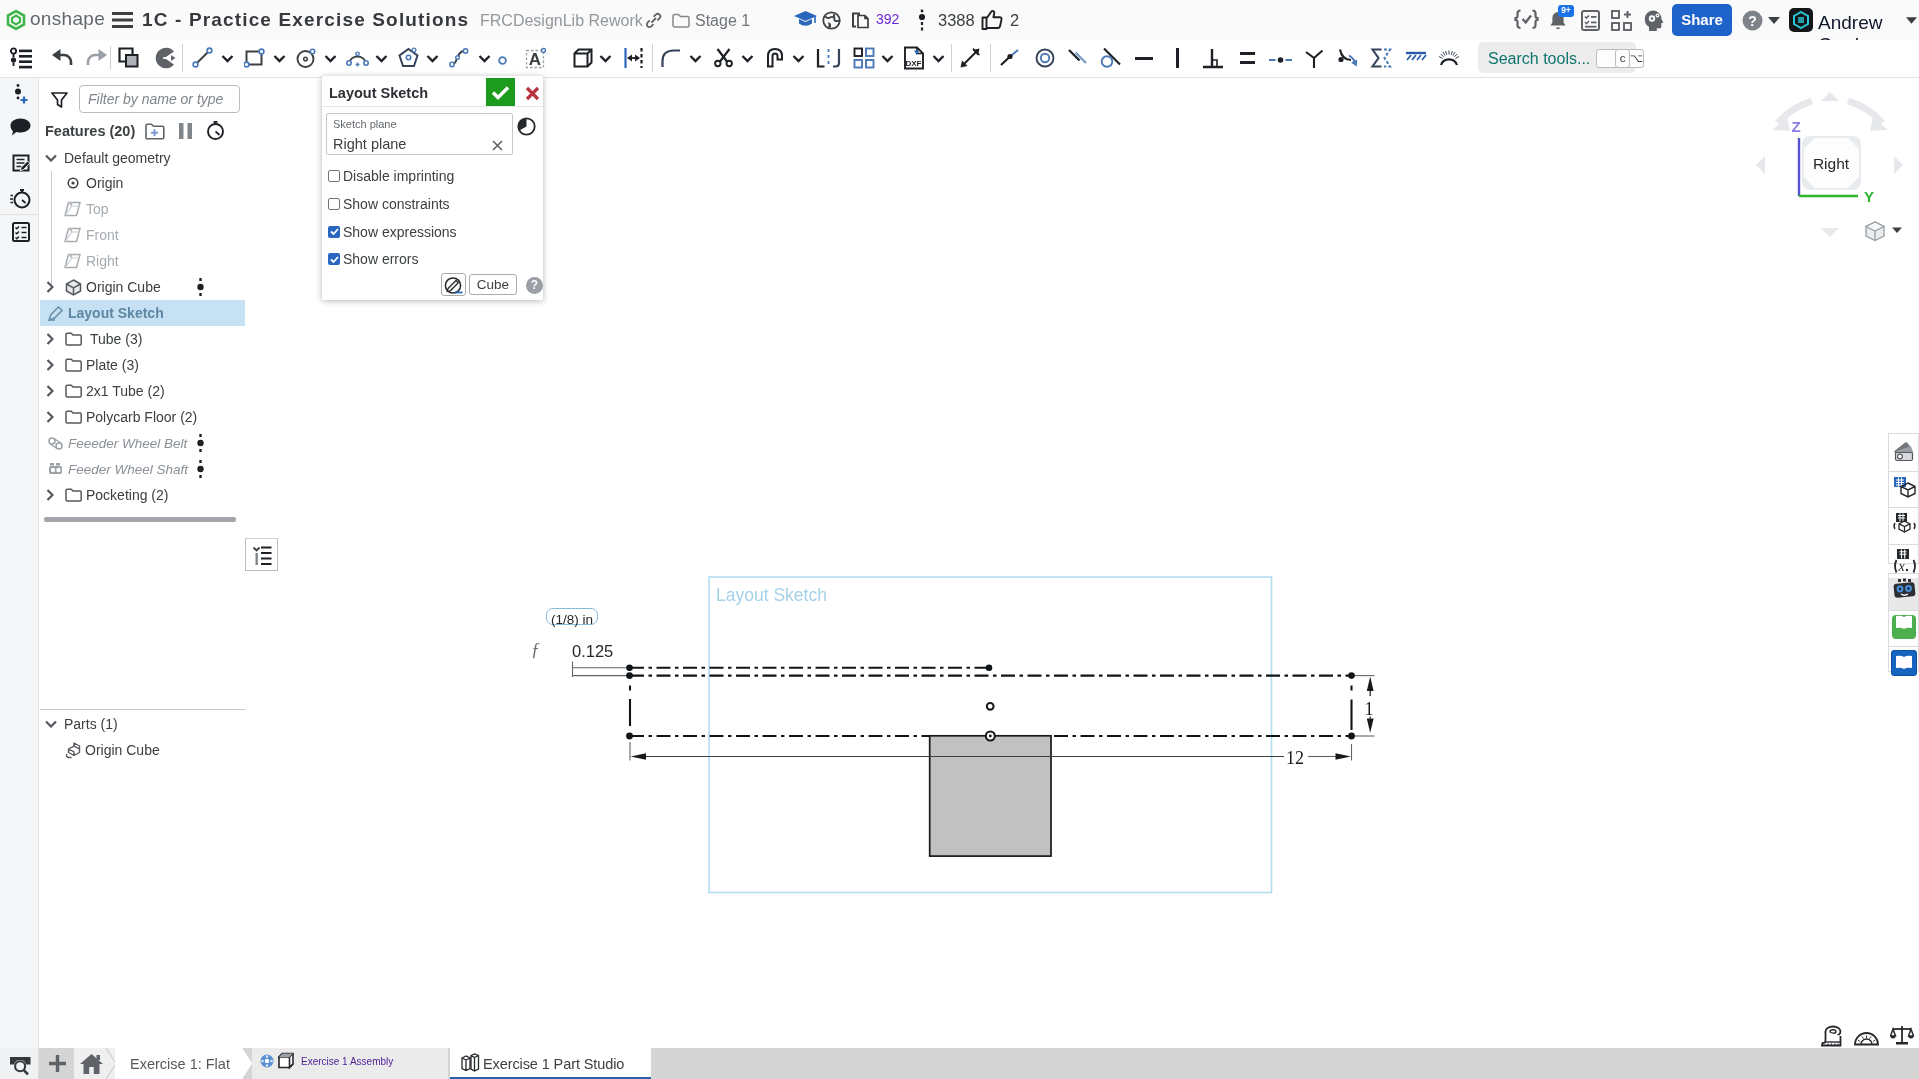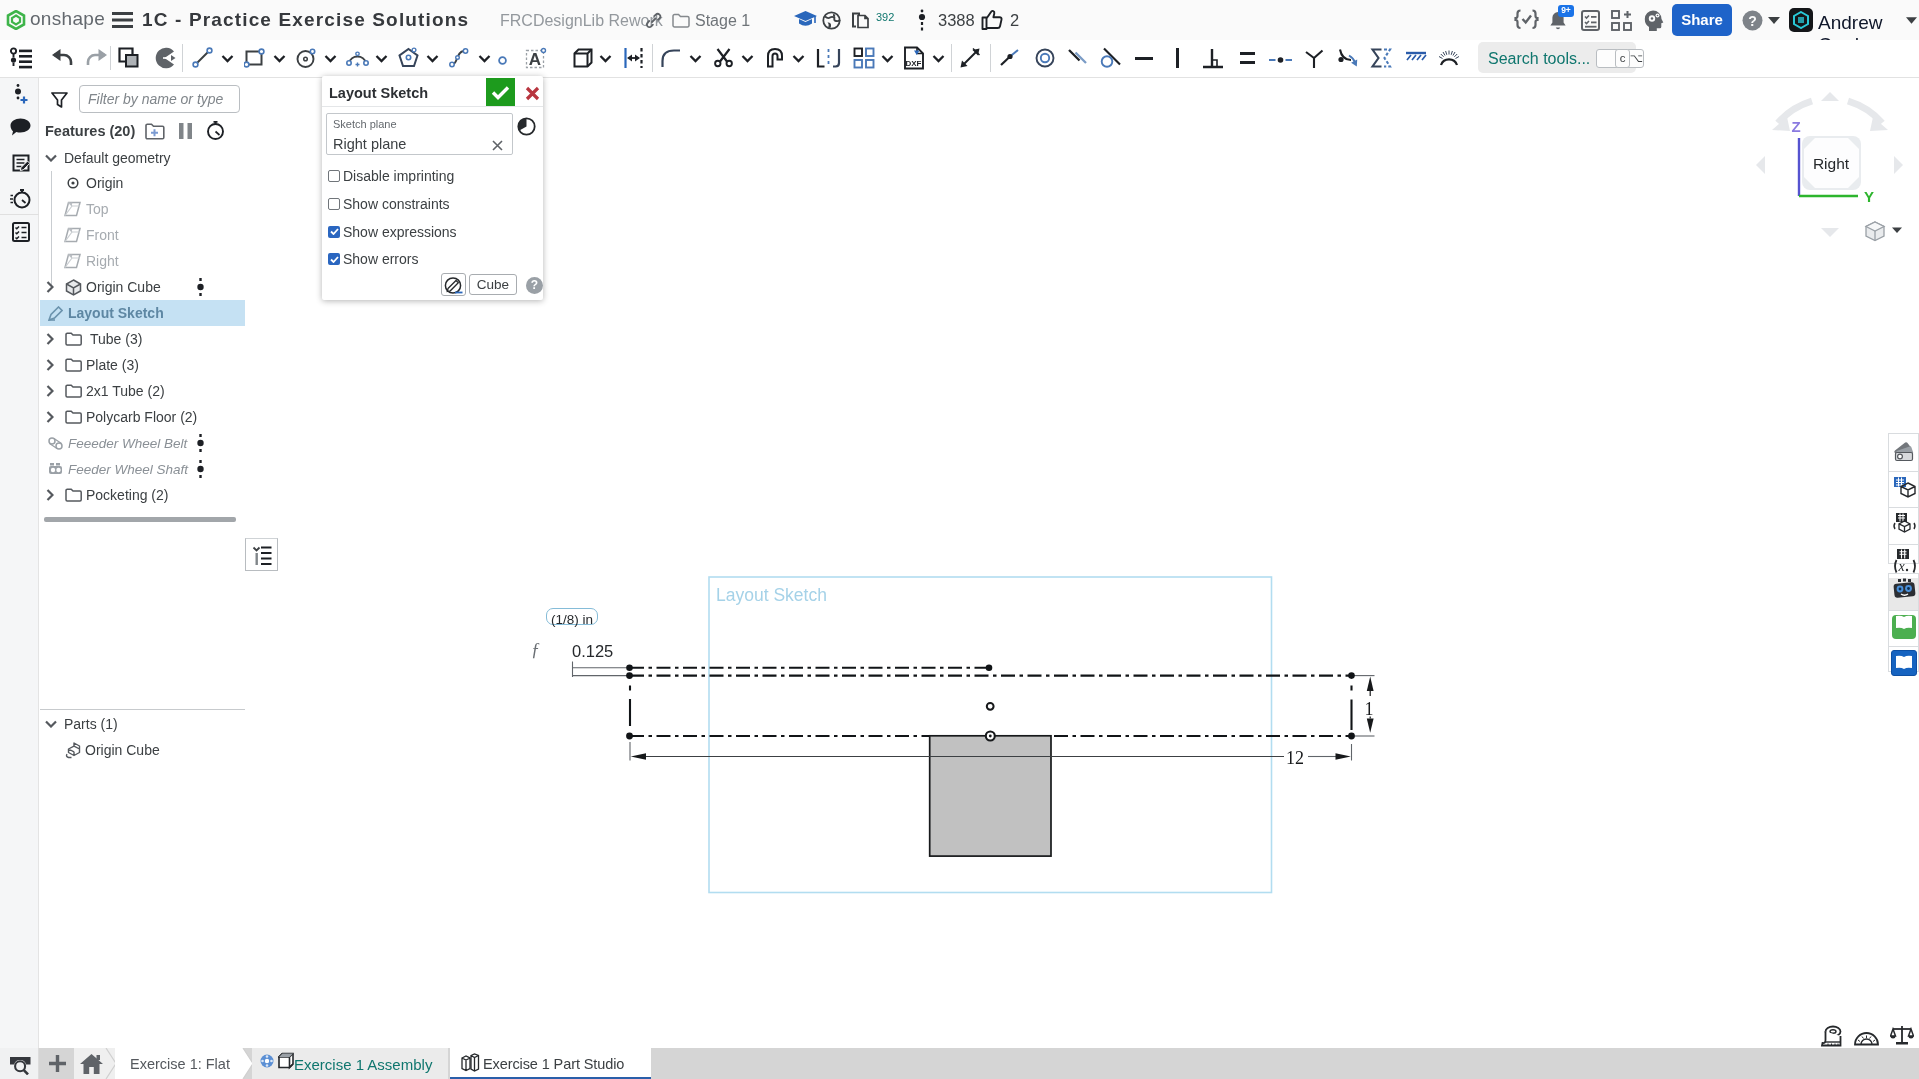--- a/index.html
+++ b/index.html
@@ -26,21 +26,21 @@
     <polygon points="10,5.5 14,8 14,12 10,14.5 6,12 6,8" fill="none" stroke="#3eb44a" stroke-width="2.2"></polygon>
   </svg>
   <span class="abs" style="left:30px;top:8px;font-size:19px;color:#63686e;letter-spacing:0.3px">onshape</span>
 
   <svg class="abs" style="left:112px;top:12px" width="21" height="16" viewBox="0 0 21 16">
     <rect x="0" y="0" width="21" height="3" fill="#3c4043"></rect>
       <rect x="0" y="6.5" width="21" height="3" fill="#3c4043"></rect>
       <rect x="0" y="13" width="21" height="3" fill="#3c4043"></rect>
   </svg>
   <span class="abs" style="left:142px;top:9px;font-size:19px;font-weight:bold;color:#36393d;letter-spacing:1.15px">1C - Practice Exercise Solutions</span>
-  <span id="subtitle" class="abs" style="left:500px;top:12px;font-size:16px;color:#93989d">FRCDesignLib Rework</span>
+  <span id="subtitle" class="abs" style="left:480px;top:12px;font-size:16px;color:#93989d">FRCDesignLib Rework</span>
 
   <svg class="abs" style="left:645px;top:12px" width="17" height="17" viewBox="0 0 17 17">
     <g stroke="#5f6368" stroke-width="1.8" fill="none" stroke-linecap="round">
       <path d="M7 10 L10.5 6.5"></path>
       <path d="M9.2 4.2 l1.6-1.6 a2.6 2.6 0 0 1 3.7 3.7 l-1.6 1.6"></path>
       <path d="M7.9 12.7 l-1.6 1.6 a2.6 2.6 0 0 1 -3.7 -3.7 l1.6 -1.6"></path>
     </g>
   </svg>
 
   <svg class="abs" style="left:672px;top:13px" width="18" height="15" viewBox="0 0 18 15">
@@ -58,21 +58,21 @@
     <circle cx="9.5" cy="9.5" r="8.2" fill="none" stroke="#3c4043" stroke-width="1.8"></circle>
     <path d="M3 5.5 q3 2.5 5 1 q2.5 -1.5 4.5 0.5 q-1 2.5 1.5 3 q2.5 .5 4 -1" fill="none" stroke="#3c4043" stroke-width="1.8"></path>
     <path d="M6 16.5 q1.5 -3 -0.5 -5 q3 -.5 3.5 2 q.5 2 -1 3.5" fill="#3c4043"></path>
     <path d="M12 2.5 q2 2 1 3.5 q-2.5 0 -2 -2.5" fill="#3c4043"></path>
   </svg>
 
   <svg class="abs" style="left:850px;top:10px" width="20" height="20" viewBox="0 0 20 20">
     <path d="M2 2.5 h8 v3 h-2 v-1 h-4 v11 h2 v2 h-4 z" fill="#3c4043"></path>
     <path d="M8 5.5 h7 l3 3 v9 h-10 z M15 5.5 v3 h3" fill="none" stroke="#3c4043" stroke-width="1.7"></path>
   </svg>
-  <span class="abs" style="left:876px;top:11px;font-size:11px;color:#0f766e">392</span>
+  <span class="abs" style="left:876px;top:11px;font-size:14px;color:#6d28d9">392</span>
 
   <svg class="abs" style="left:917px;top:9px" width="10" height="23" viewBox="0 0 10 23">
     <circle cx="5" cy="2" r="1.4" fill="#1d2025"></circle>
     <circle cx="5" cy="8" r="3.1" fill="#1d2025"></circle>
     <rect x="3.9" y="13" width="2.2" height="3" fill="#1d2025"></rect>
     <rect x="3.9" y="18.5" width="2.2" height="3" fill="#1d2025"></rect>
   </svg>
   <span class="abs" style="left:938px;top:11px;font-size:16.5px;color:#3c4043">3388</span>
 
   <svg class="abs" style="left:981px;top:9px" width="23" height="22" viewBox="0 0 23 22">
@@ -871,21 +871,21 @@
     <circle cx="7" cy="2.5" r="1.3" fill="#dce8f7"></circle>
       <circle cx="7" cy="11.5" r="1.3" fill="#dce8f7"></circle>
     <circle cx="2.5" cy="7" r="1.3" fill="#dce8f7"></circle>
       <circle cx="11.5" cy="7" r="1.3" fill="#dce8f7"></circle>
   </svg>
   <svg class="abs" style="left:278px;top:4px" width="20" height="21" viewBox="0 0 20 21">
     <path d="M4.5 1.5 h10.5 v10.5 l-3.5 3.5 H1 V5 z" fill="#fff" stroke="#26292c" stroke-width="1.6"></path>
     <path d="M4.5 1.5 L1 5 h10.5 v10.5 l3.5 -3.5 M11.5 5 L15 1.5" fill="none" stroke="#26292c" stroke-width="1.6"></path>
     <path d="M4.5 1.5 h10.5 L11.5 5 H1 z" fill="#9aa0a6"></path>
   </svg>
-  <span class="abs" style="left:294px;top:8px;font-size:15px;color:#0f766e">Exercise 1 Assembly</span>
+  <span class="abs" style="left:301px;top:8px;font-size:10px;color:#4c1d95">Exercise 1 Assembly</span>
 
   <div class="abs" style="left:450px;top:0px;width:201px;height:31px;background:#fff"></div>
   <div class="abs" style="left:450px;top:28.5px;width:201px;height:2.5px;background:#2a5faa"></div>
   <svg class="abs" style="left:461px;top:5px" width="19" height="20" viewBox="0 0 19 20">
     <path d="M1 5 L5 3 L9 5 V15.5 L5 17.5 L1 15.5 z M1 5 L5 7 L9 5 M5 7 V17.5" fill="#fff" stroke="#26292c" stroke-width="1.3"></path>
     <path d="M10 2.5 L13.5 1 L17.5 2.5 V16 L13.5 18 L10 16 z M10 2.5 L13.5 4.5 L17.5 2.5 M13.5 4.5 V18" fill="#fff" stroke="#26292c" stroke-width="1.3"></path>
   </svg>
   <span class="abs" style="left:483px;top:8px;font-size:14.5px;letter-spacing:-0.1px;color:#3c4043">Exercise 1 Part Studio</span>
 </div>
 

